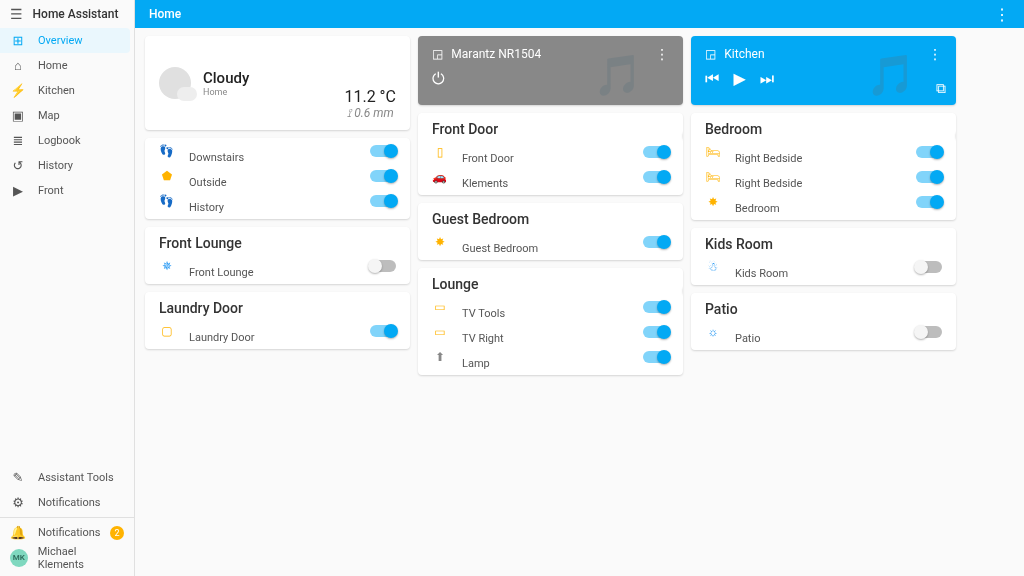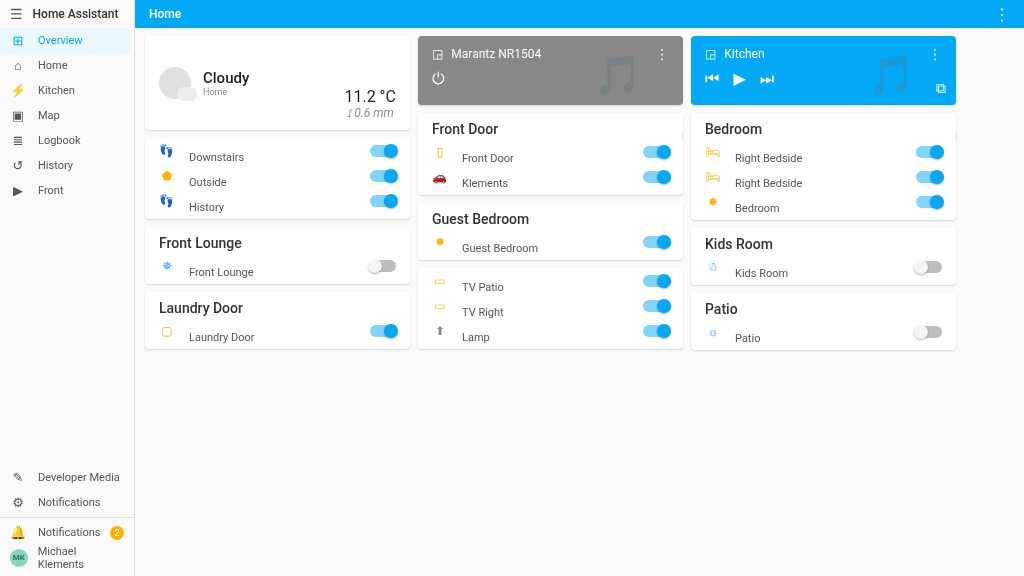--- a/index.html
+++ b/index.html
@@ -93,21 +93,21 @@
           <span class="lbl">History</span>
         </div>
         <div class="sb-item">
           <span class="mi">▶</span>
           <span class="lbl">Front</span>
         </div>
       </div>
     <div class="sb-bottom">
       <div class="sb-item">
         <span class="mi">✎</span>
-        <span class="lbl">Developer Media</span>
+        <span class="lbl">Assistant Tools</span>
       </div>
       <div class="sb-item">
         <span class="mi">⚙</span>
         <span class="lbl">Notifications</span>
       </div>
       <div class="sb-line"></div>
       <div class="sb-item">
         <span class="mi">🔔</span>
         <span class="lbl">Notifications</span>
         <span class="sb-notif-badge">2</span>
@@ -216,23 +216,27 @@
 
   </div>
             <div class="entity-row">
     <span class="ei amber">✸</span>
     <span class="nm">Guest Bedroom</span>
     <span class="toggle on"></span>
   </div>
             <div style="height:6px"></div>
           </div>
           <div class="card grp">
+            <div class="card-head">
+    <span class="card-title">Lounge</span>
+    <span style="margin-left:auto"><span class="toggle on"></span></span>
+  </div>
             <div class="entity-row">
     <span class="ei amber">▭</span>
-    <span class="nm">TV Patio</span>
+    <span class="nm">TV Tools</span>
     <span class="toggle on"></span>
   </div>
             <div class="entity-row">
     <span class="ei amber">▭</span>
     <span class="nm">TV Right</span>
     <span class="toggle on"></span>
   </div>
             <div class="entity-row">
     <span class="ei grey">⬆</span>
     <span class="nm">Lamp</span>

